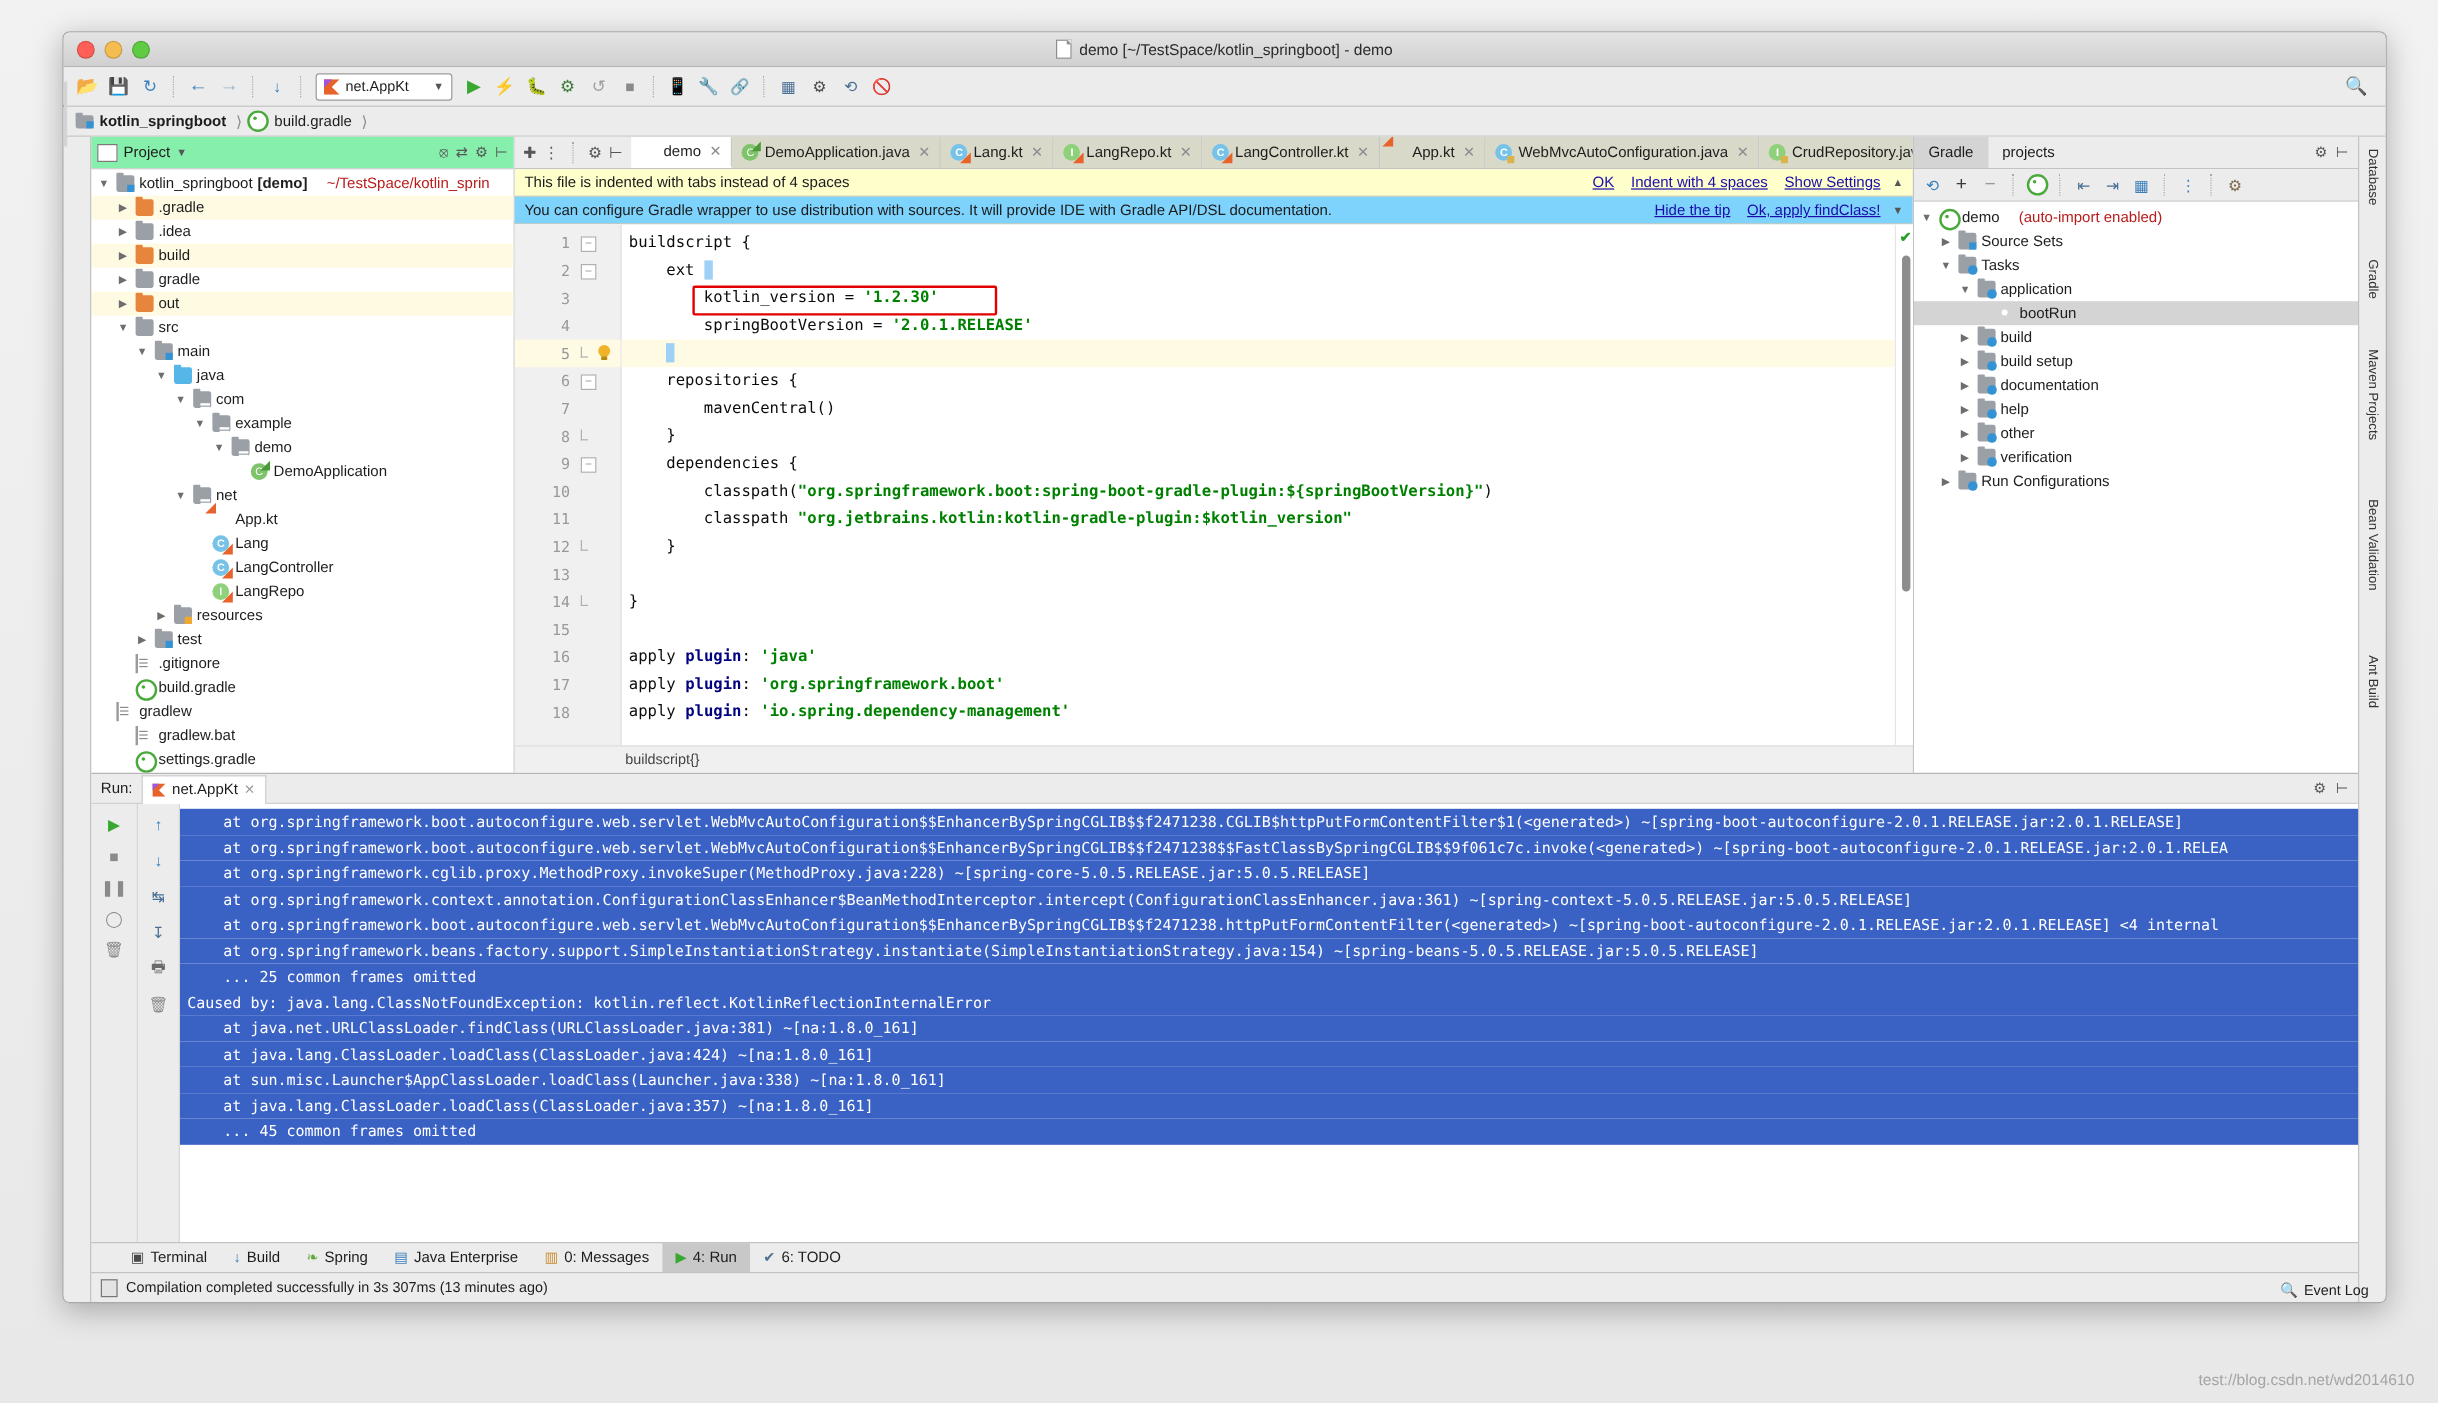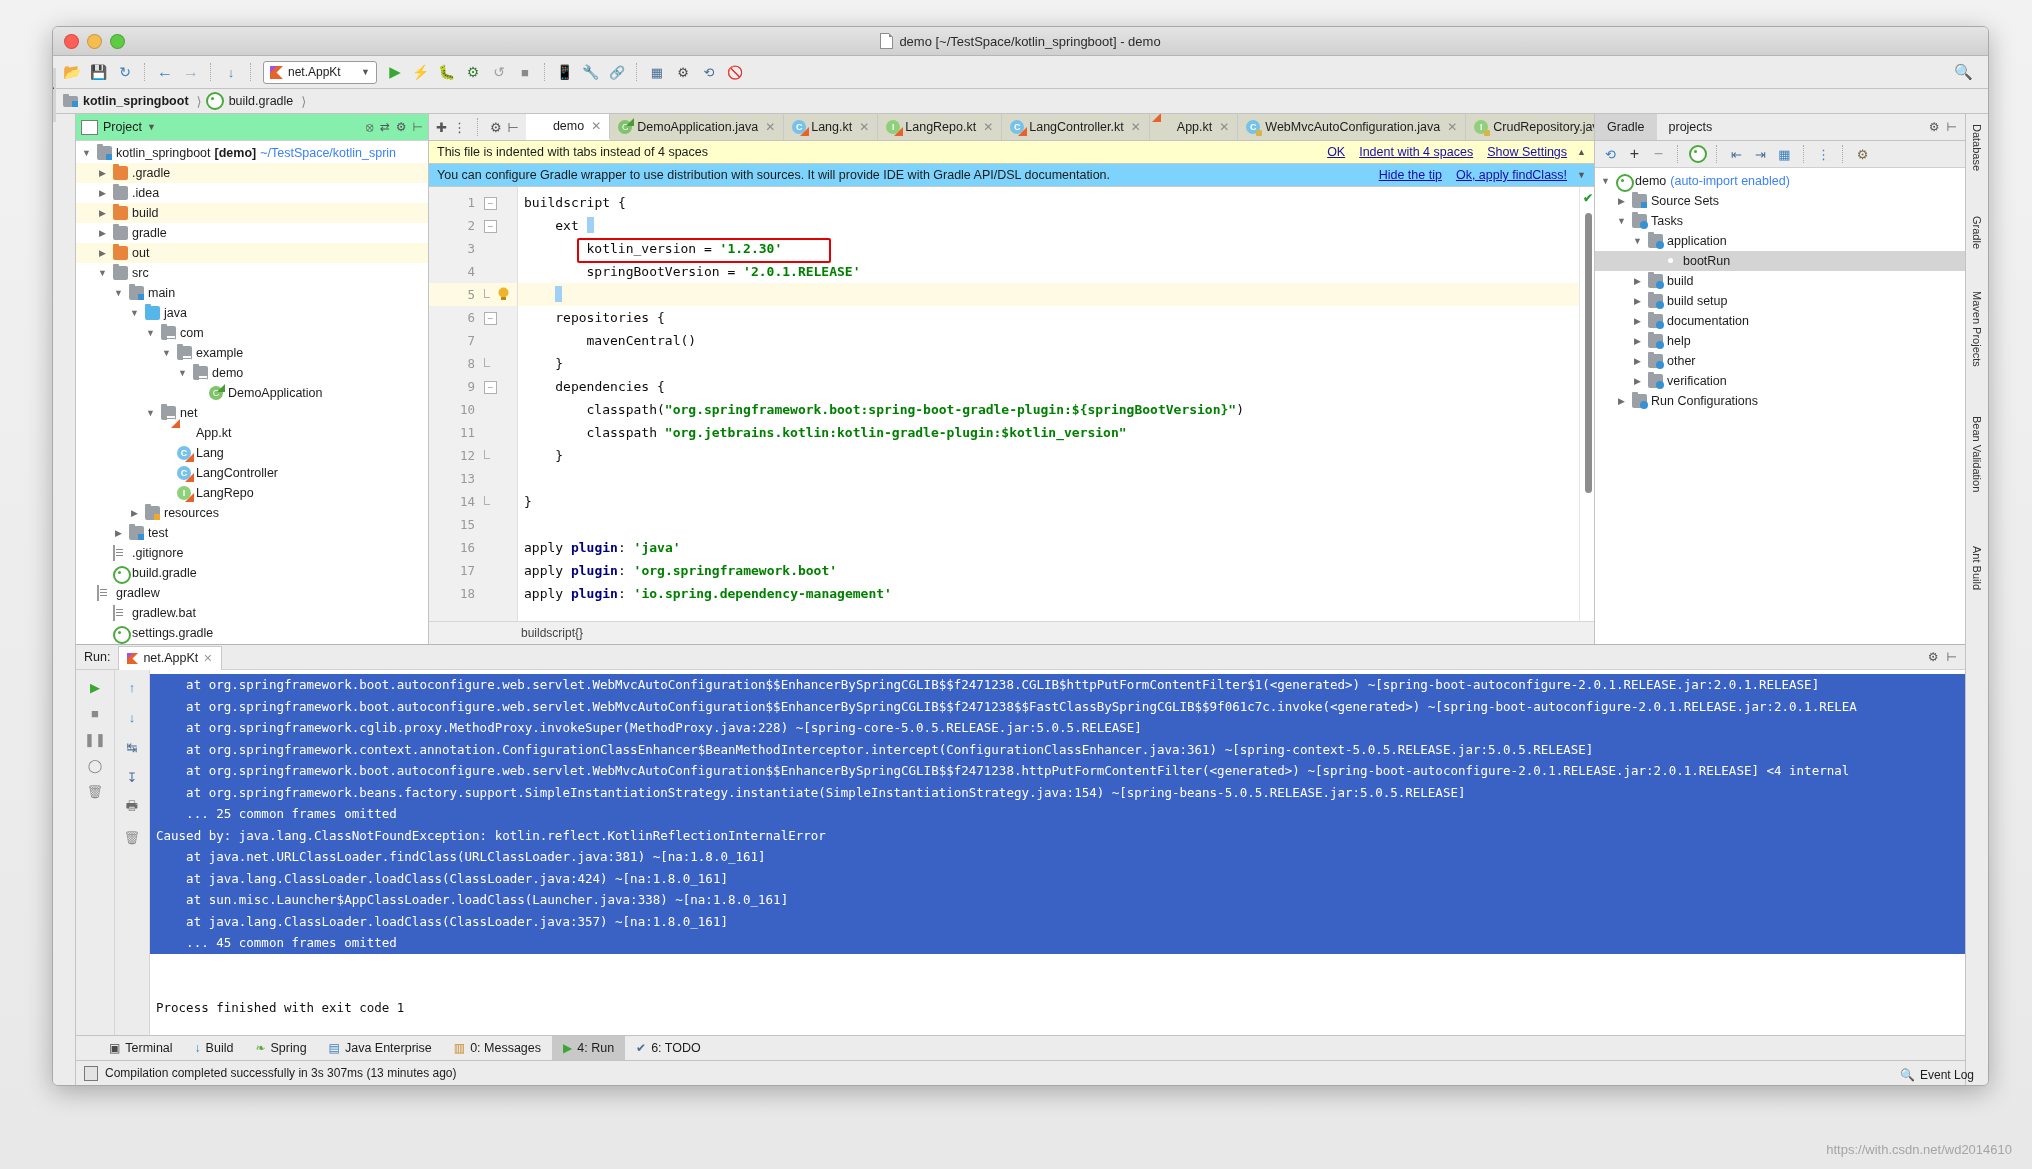--- a/index.html
+++ b/index.html
@@ -179,21 +179,21 @@
     border-bottom:1px solid #c3c3c3;}
   .gtab{display:flex;align-items:center;padding:0 12px;font-size:12.5px;color:#1d1d1d;}
   .gtab.active{background:#d4d4d4;}
   .gtab-right{margin-left:auto;display:flex;align-items:center;gap:7px;padding-right:8px;color:#555;font-size:12px;}
   .gtoolbar{height:26px;flex:0 0 26px;background:#ececec;border-bottom:1px solid #d0d0d0;
     display:flex;align-items:center;gap:3px;padding:0 5px;}
   .gbtn{width:21px;height:21px;display:flex;align-items:center;justify-content:center;font-size:13px;color:#4a6f95;}
   .gtree{flex:1;font-size:12.5px;color:#1d1d1d;padding-top:3px;overflow:hidden;}
   .grow{height:20px;display:flex;align-items:center;gap:4px;white-space:nowrap;padding-right:4px;}
   .grow.sel{background:#d4d4d4;}
-  .dim{color:#3b82f6;}
+  .dim{color:#b91c1c;margin-left:12px;}
   .cog{width:13px;height:13px;border-radius:50%;background:#3592d4;position:relative;}
   .cog:after{content:"";position:absolute;left:4px;top:4px;width:5px;height:5px;border-radius:50%;background:#fff;}
   
   .lower{flex:1;display:flex;flex-direction:column;min-height:0;border-top:1px solid #b5b5b5;background:#fff;}
   .runhead{height:24px;flex:0 0 24px;background:#ececec;display:flex;align-items:center;
     padding-left:8px;font-size:12.5px;color:#1d1d1d;gap:8px;border-bottom:1px solid #d0d0d0;}
   .runtab{display:flex;align-items:center;gap:5px;background:#fff;border:1px solid #c9c9c9;border-bottom:none;
     height:23px;padding:0 8px;margin-bottom:-1px;}
   .runhead-right{margin-left:auto;display:flex;gap:8px;padding-right:8px;color:#555;font-size:12px;}
   .runbody{flex:1;display:flex;min-height:0;}
@@ -735,21 +735,20 @@
                 <div class="cln sel">    at org.springframework.beans.factory.support.SimpleInstantiationStrategy.instantiate(SimpleInstantiationStrategy.java:154) ~[spring-beans-5.0.5.RELEASE.jar:5.0.5.RELEASE]</div>
                 <div class="cln sel">    ... 25 common frames omitted</div>
                 <div class="cln sel">Caused by: java.lang.ClassNotFoundException: kotlin.reflect.KotlinReflectionInternalError</div>
                 <div class="cln sel">    at java.net.URLClassLoader.findClass(URLClassLoader.java:381) ~[na:1.8.0_161]</div>
                 <div class="cln sel">    at java.lang.ClassLoader.loadClass(ClassLoader.java:424) ~[na:1.8.0_161]</div>
                 <div class="cln sel">    at sun.misc.Launcher$AppClassLoader.loadClass(Launcher.java:338) ~[na:1.8.0_161]</div>
                 <div class="cln sel">    at java.lang.ClassLoader.loadClass(ClassLoader.java:357) ~[na:1.8.0_161]</div>
                 <div class="cln sel">    ... 45 common frames omitted</div>
                 <div class="cln">&nbsp;</div>
                 <div class="cln">&nbsp;</div>
-                <div class="cln">Process finished with exit code 1</div>
               </div>
           </div>
         </div>
 
         <div class="twbar" id="twbar">
             <div class="twb">
               <span style="color: rgb(74, 74, 74); font-size: 12px;">▣</span>
               <span>Terminal</span>
             </div>
             <div class="twb">
@@ -799,14 +798,14 @@
         <div class="vtab vtab-r" style="top:430px;left:3px;padding:2px;"><span>Ant Build</span></div>
       </div>
     </div>
 
     <div style="position:absolute;right:14px;bottom:3px;font-size:12px;color:#1d1d1d;display:flex;align-items:center;gap:5px;">
       <span>🔍</span>
       <span>Event Log</span>
     </div>
   </div>
 
-  <div class="watermark">https://with.csdn.net/wd2014610</div>
+  <div class="watermark">test://blog.csdn.net/wd2014610</div>
 </div>
 
 </body></html>

